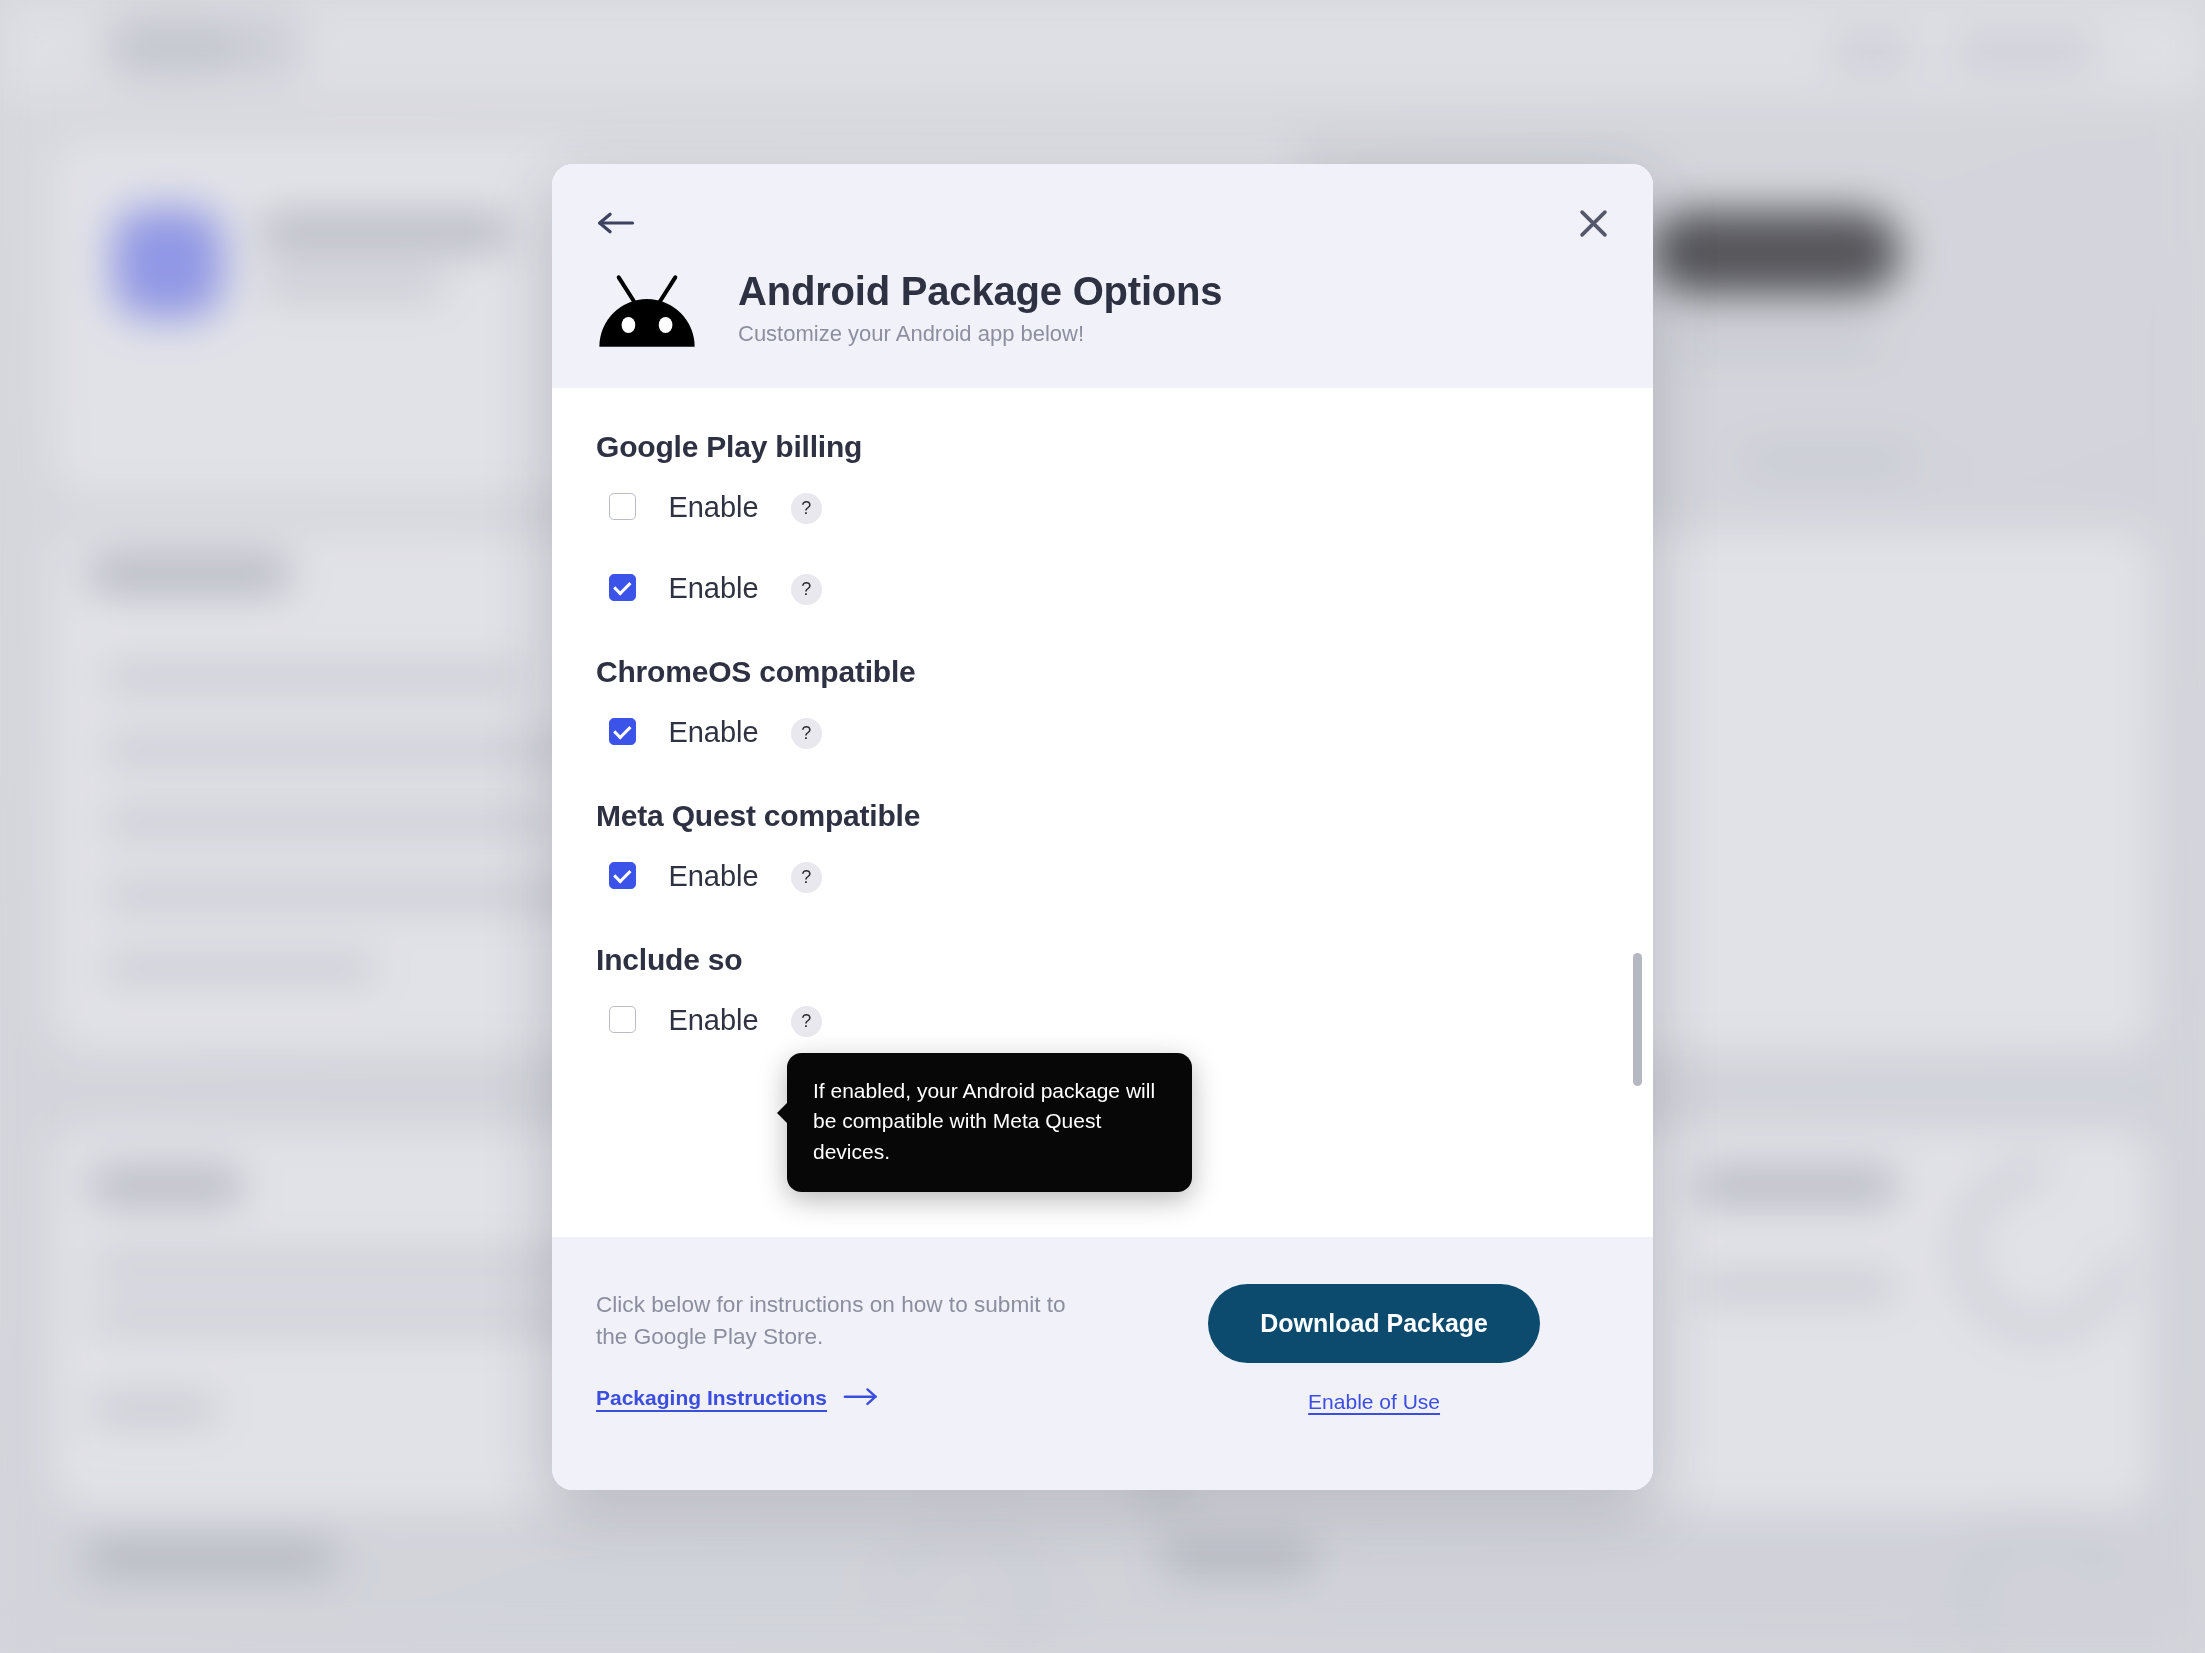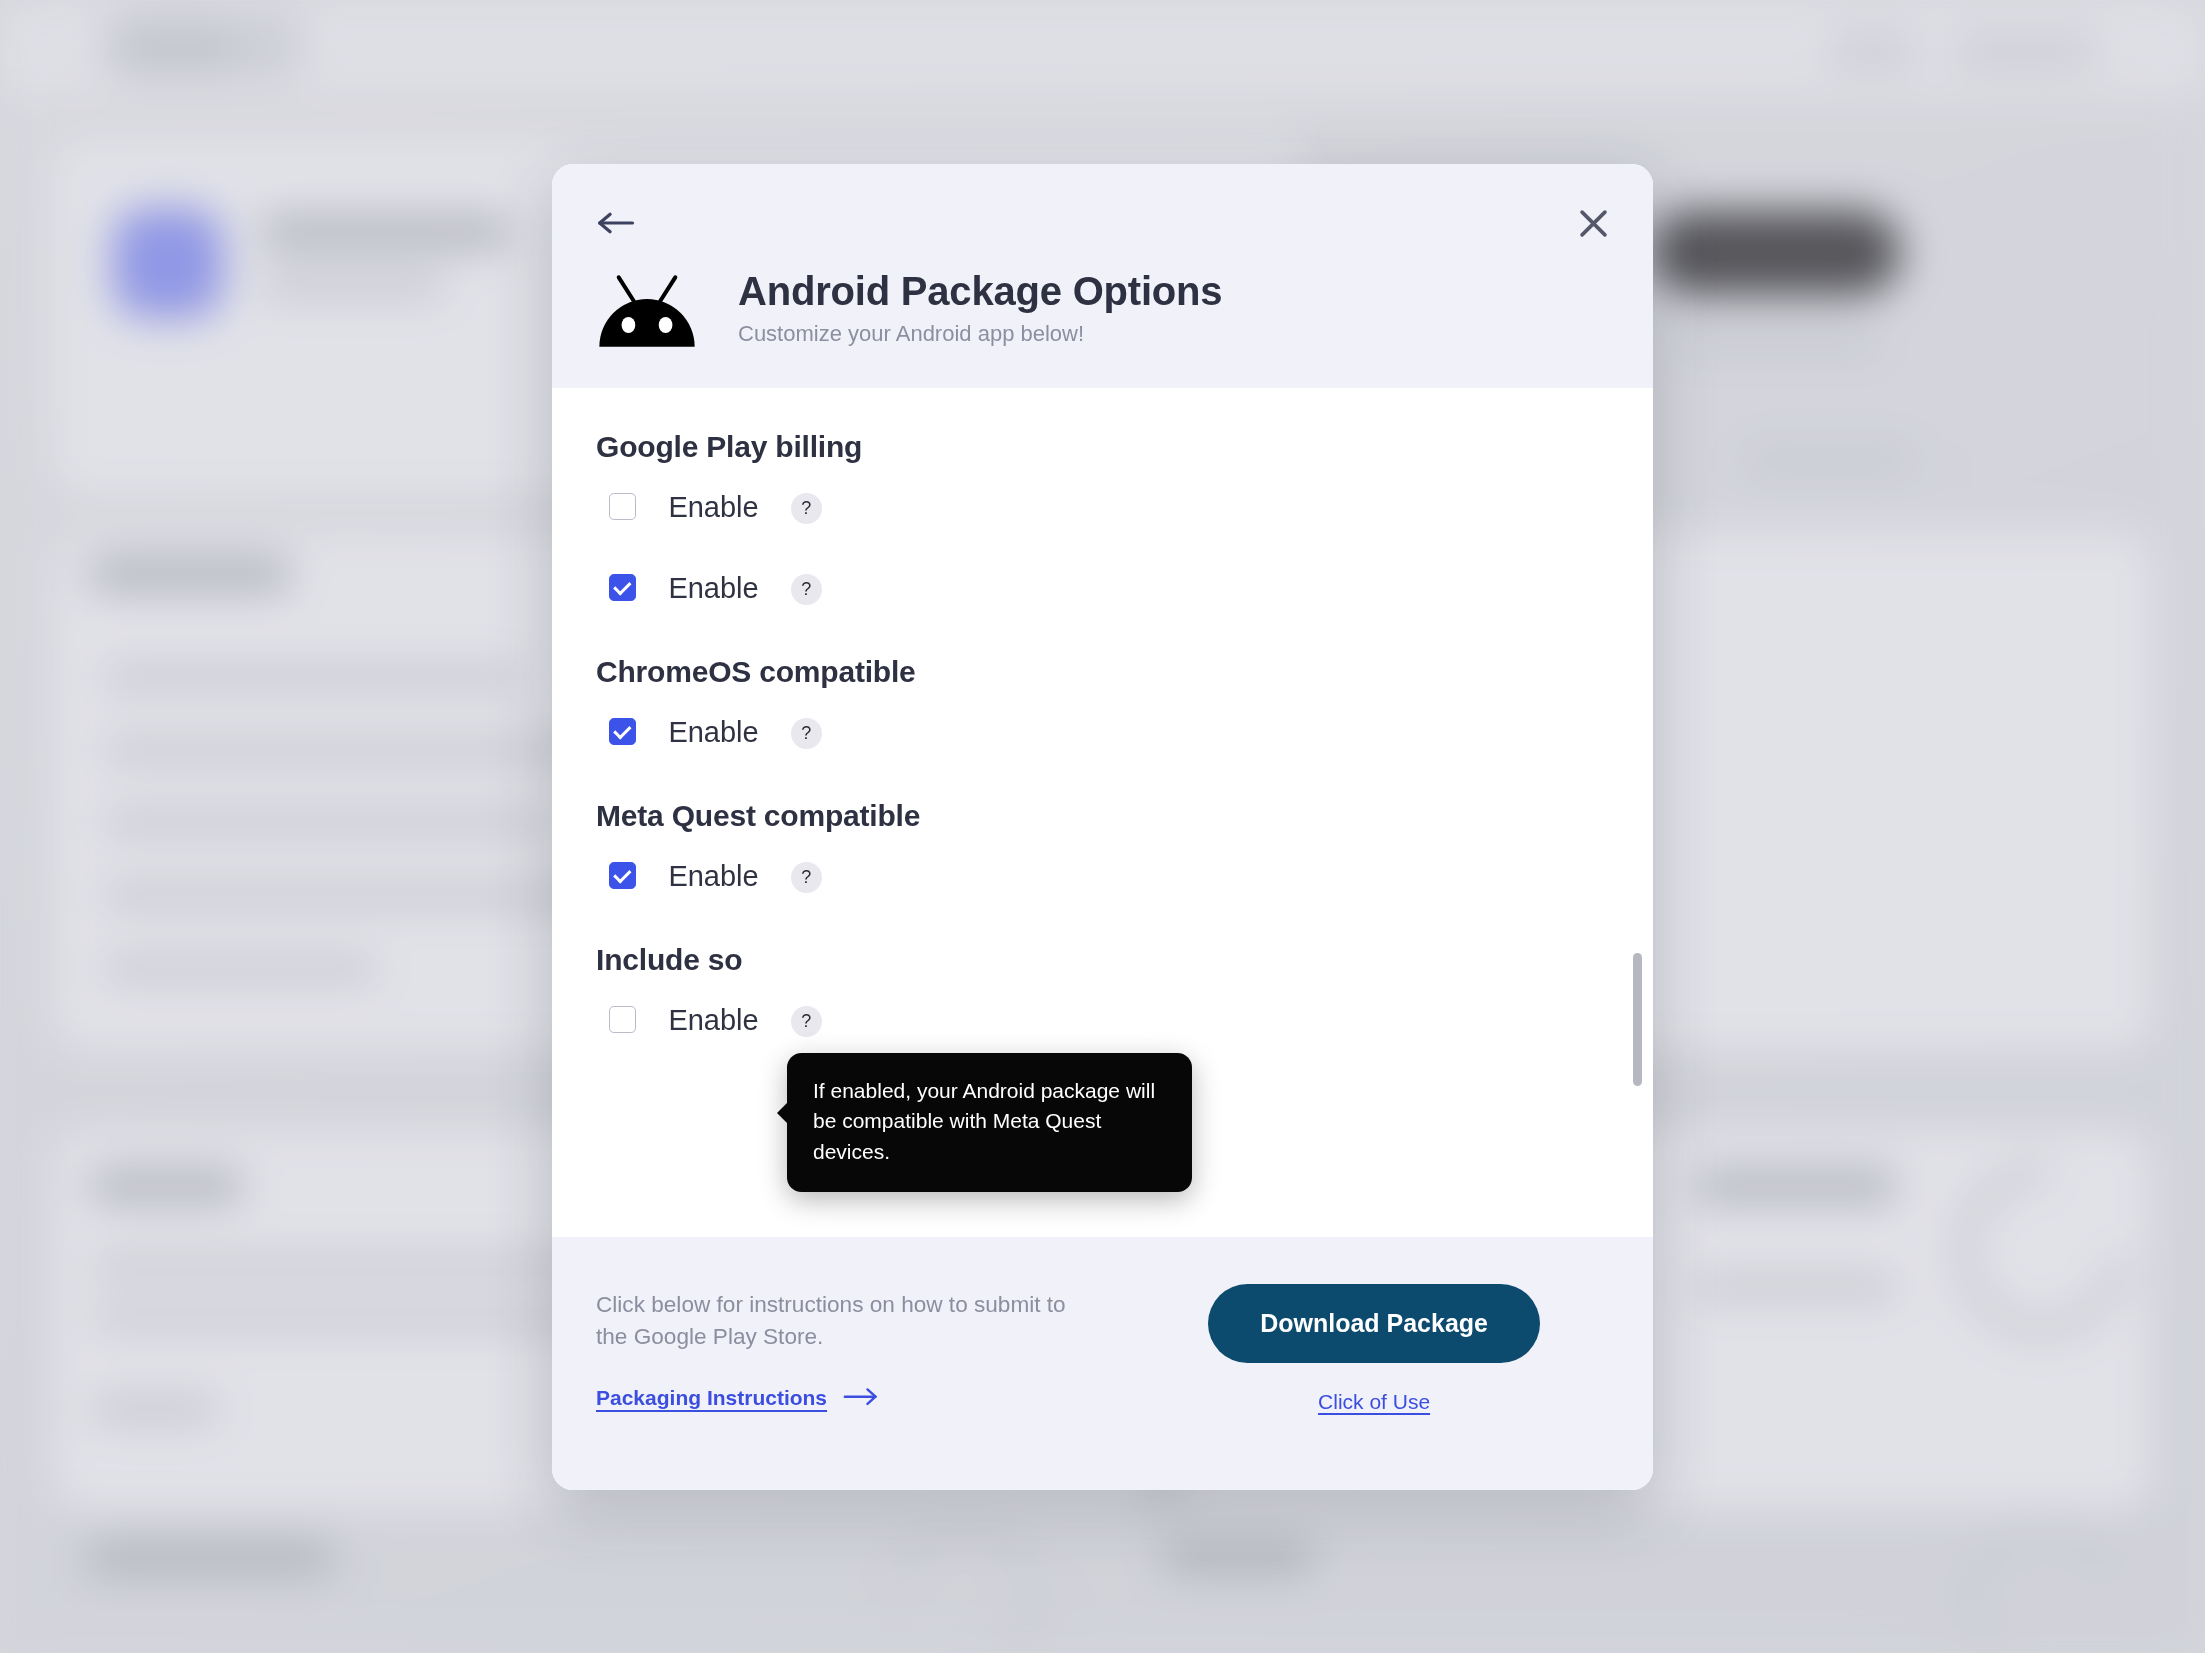--- a/index.html
+++ b/index.html
@@ -339,19 +339,19 @@
         <span>
           <svg width="36" height="19.4" viewBox="0 0 44 24" aria-hidden="true">
             <path d="M2 12 H40" stroke="#3b4ee0" stroke-width="3" stroke-linecap="round" fill="none"></path>
             <path d="M30 3 L40 12 L30 21" stroke="#3b4ee0" stroke-width="3" stroke-linecap="round" stroke-linejoin="round" fill="none"></path>
           </svg>
         </span>
       </div>
     </div>
     <div class="footer-right">
       <button class="dl-btn">Download Package</button>
-      <span class="terms">Click of Use</span>
+      <span class="terms">Enable of Use</span>
     </div>
   </div>
 </div>
 
 <div class="tooltip">If enabled, your Android package will be compatible with Meta Quest devices.</div>
 
 
 </body></html>

